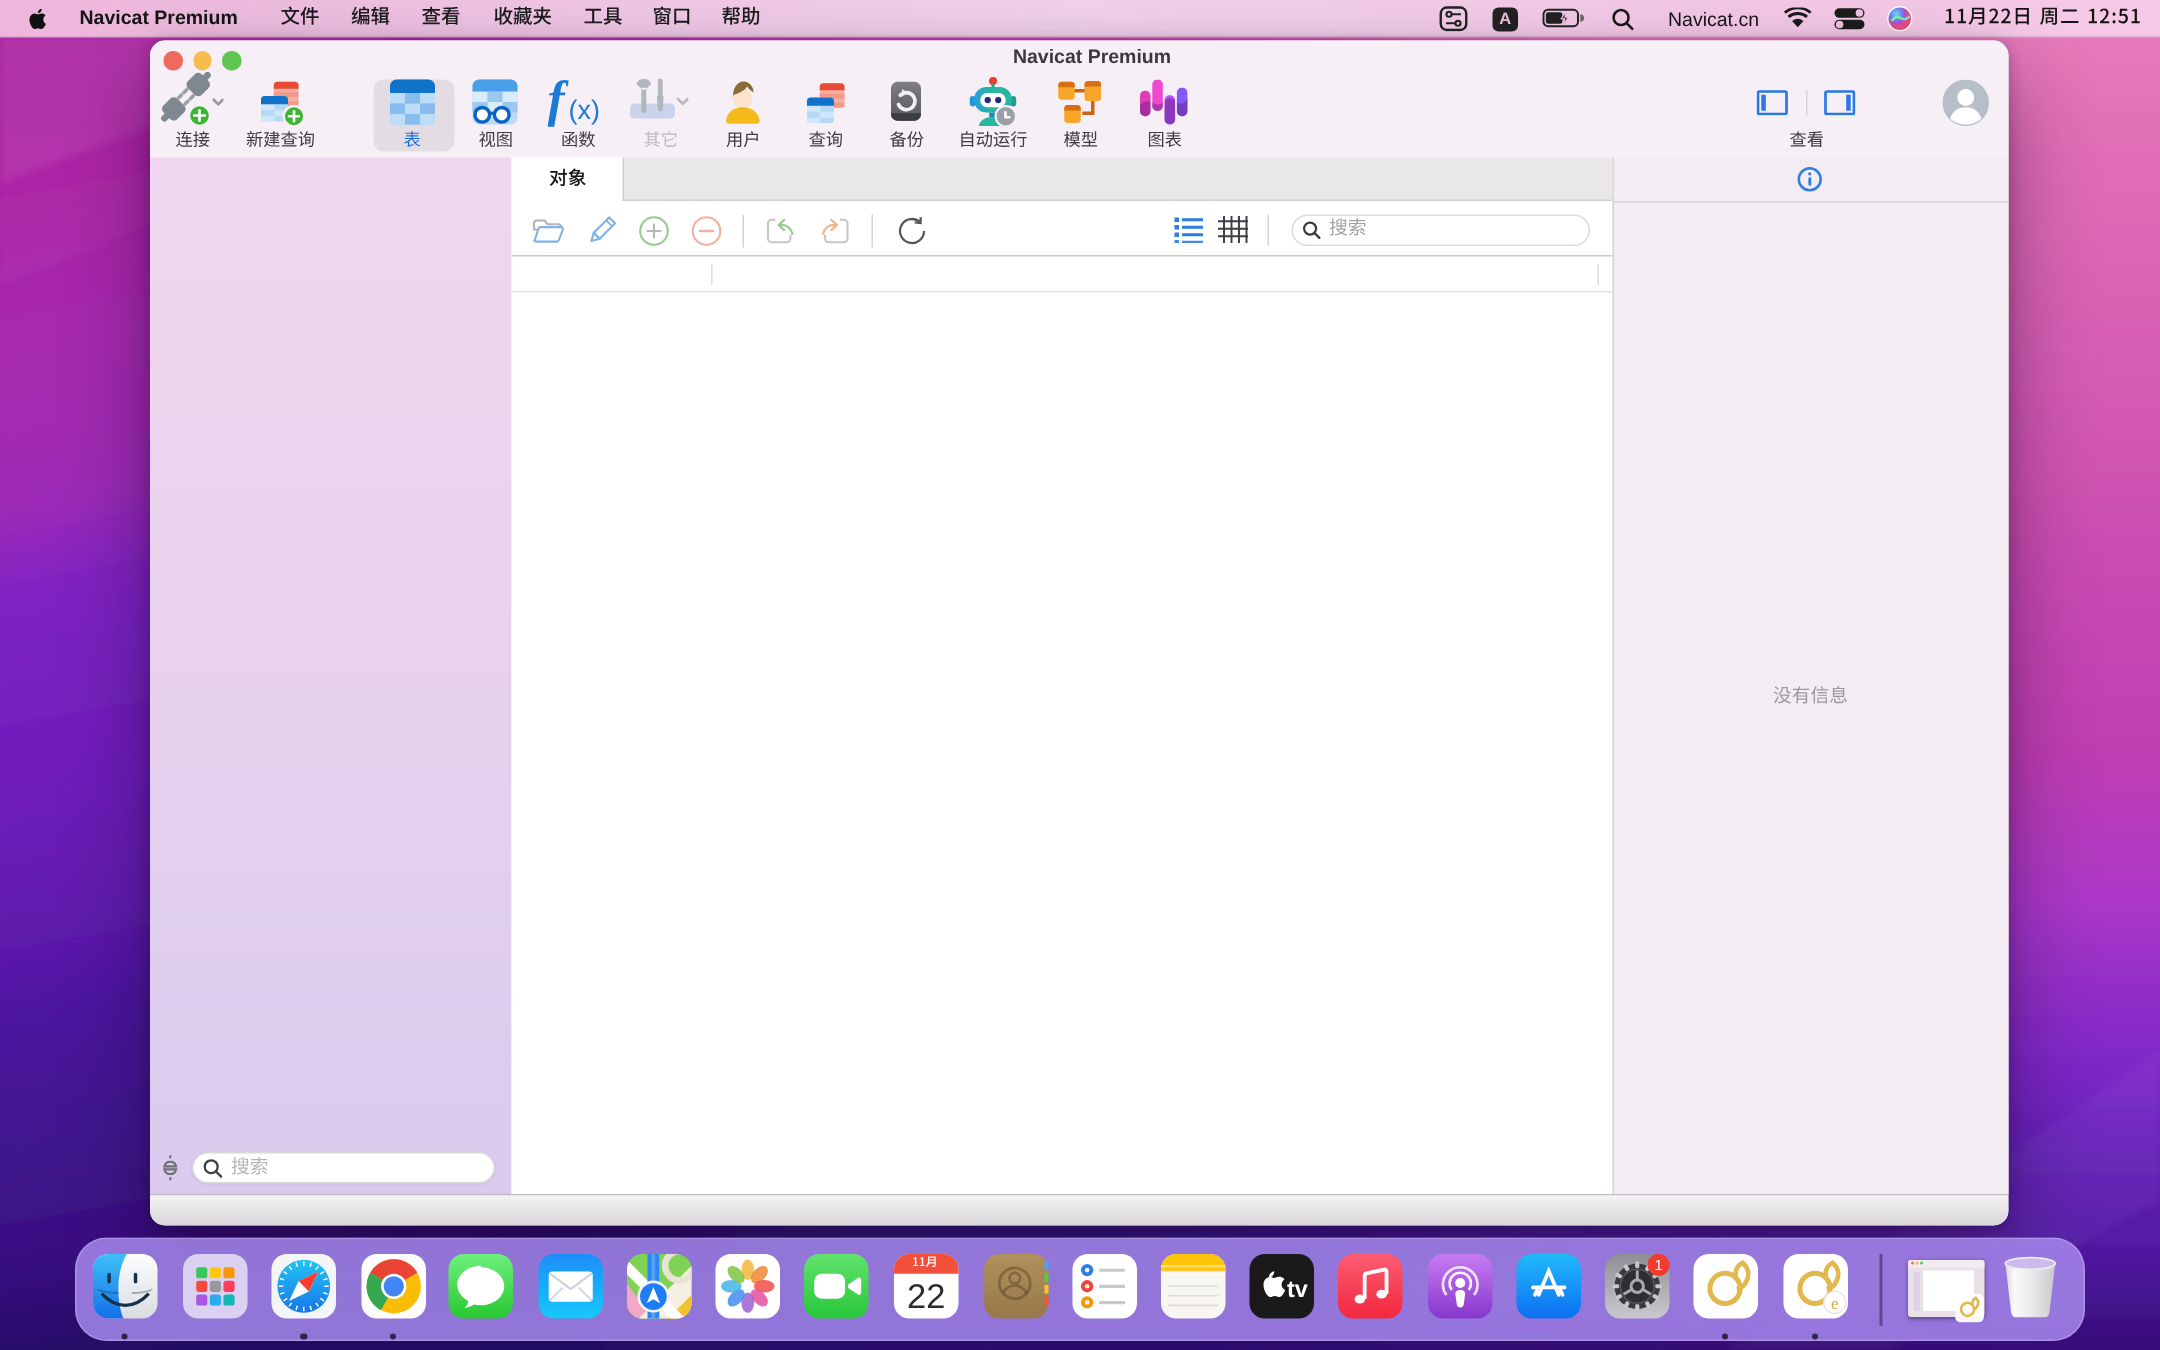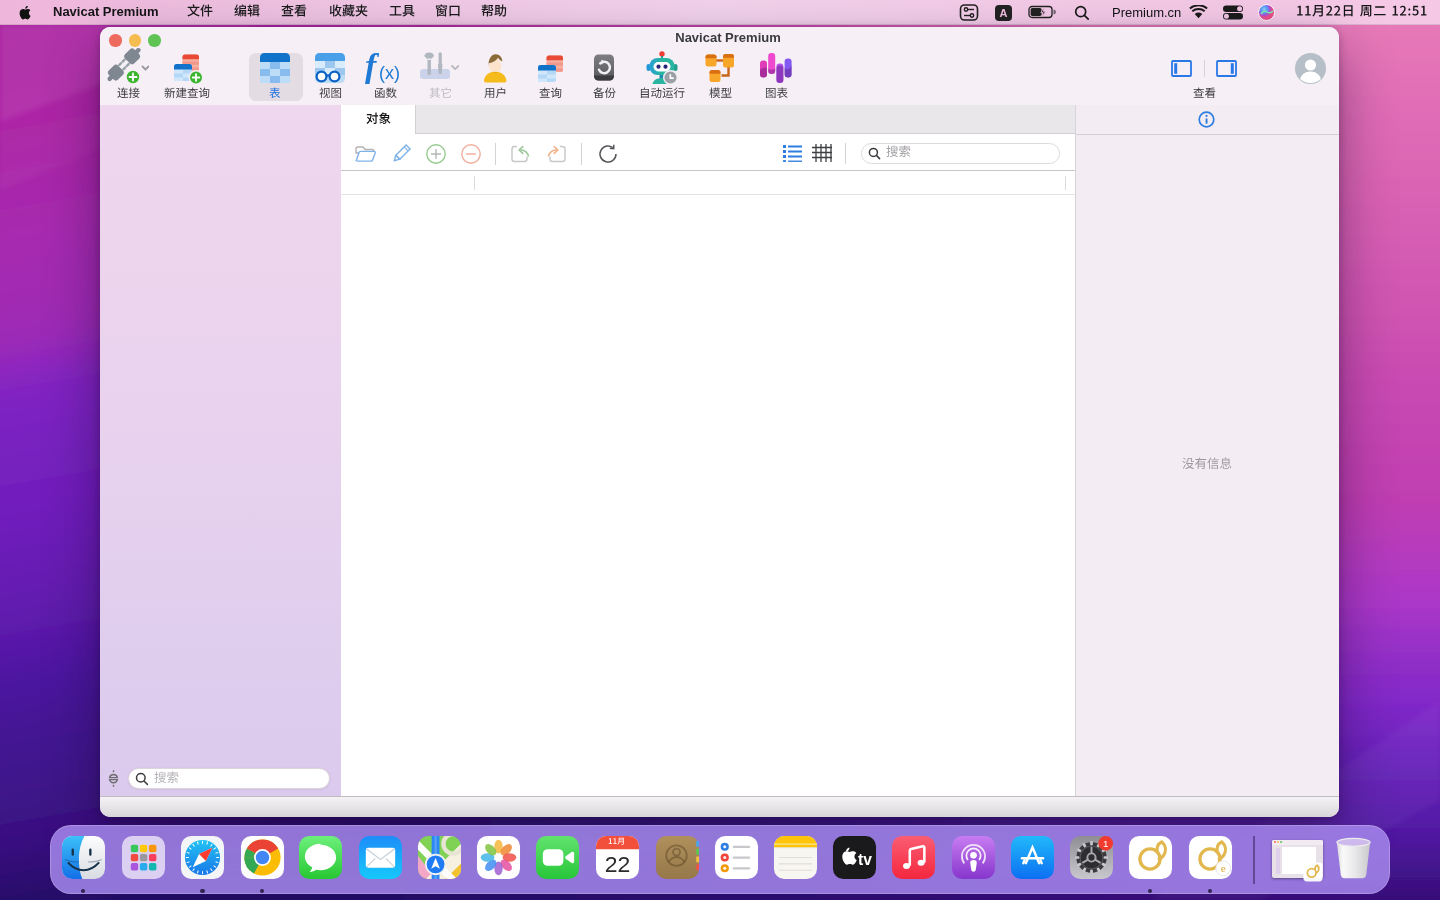--- a/index.html
+++ b/index.html
@@ -149,21 +149,21 @@
           <path transform="translate(4903.1,0)" d="M139 796V461C139 310 130 110 28 -29C49 -40 89 -72 105 -89C216 61 232 296 232 461V708H795V27C795 11 789 5 771 4C753 4 693 3 634 5C646 -18 660 -59 664 -83C752 -83 808 -82 842 -67C877 -52 890 -27 890 27V796ZM459 690V613H293V539H459V456H270V380H747V456H549V539H724V613H549V690ZM313 307V-15H399V40H702V307ZM399 234H614V113H399Z"></path>
           <path transform="translate(5949.2,0)" d="M140 703V600H862V703ZM56 116V8H946V116Z"></path>
           <path transform="translate(7341.5,0)" d="M85 0H506V95H363V737H276C233 710 184 692 115 680V607H247V95H85Z"></path>
           <path transform="translate(7957.7,0)" d="M44 0H520V99H335C299 99 253 95 215 91C371 240 485 387 485 529C485 662 398 750 263 750C166 750 101 709 38 640L103 576C143 622 191 657 248 657C331 657 372 603 372 523C372 402 261 259 44 67Z"></path>
           <path transform="translate(8573.8,0)" d="M149 380C193 380 227 413 227 460C227 508 193 542 149 542C106 542 72 508 72 460C72 413 106 380 149 380ZM149 -14C193 -14 227 21 227 68C227 115 193 149 149 149C106 149 72 115 72 68C72 21 106 -14 149 -14Z"></path>
           <path transform="translate(8918.0,0)" d="M268 -14C397 -14 516 79 516 242C516 403 415 476 292 476C253 476 223 467 191 451L208 639H481V737H108L86 387L143 350C185 378 213 391 260 391C344 391 400 335 400 239C400 140 337 82 255 82C177 82 124 118 82 160L27 85C79 34 152 -14 268 -14Z"></path>
           <path transform="translate(9534.2,0)" d="M85 0H506V95H363V737H276C233 710 184 692 115 680V607H247V95H85Z"></path>
         </g>
       </svg>
     </div>
-    <div class="abs" style="left:1112px;top:4.5px;font-size:13px;font-weight:500;color:#141416">Premium.cn</div>
+    <div class="abs" style="left:1112px;top:4.5px;font-size:13px;font-weight:500;color:#141416">Navicat.cn</div>
     <svg class="abs" style="left:958px;top:4px" width="22" height="17" viewBox="0 0 22 17">
 <rect x="2.5" y="1" width="17" height="15" rx="4" fill="none" stroke="#222" stroke-width="1.6"></rect>
 <circle cx="8" cy="5.5" r="1.7" fill="none" stroke="#222" stroke-width="1.4"></circle>
       <line x1="9.7" y1="5.5" x2="16" y2="5.5" stroke="#222" stroke-width="1.4"></line>
 <circle cx="14" cy="11.5" r="1.7" fill="none" stroke="#222" stroke-width="1.4"></circle>
       <line x1="6" y1="11.5" x2="12.3" y2="11.5" stroke="#222" stroke-width="1.4"></line>
 </svg>
     <div class="abs" style="left:995px;top:4.5px;width:17px;height:16px;border-radius:4px;background:#222;color:#f2c0e2;font-size:11px;font-weight:bold;text-align:center;line-height:16px">A</div>
     <svg class="abs" style="left:1028px;top:5px" width="30" height="14" viewBox="0 0 30 14">
 <rect x="1" y="1.5" width="23" height="11" rx="3" fill="none" stroke="#222" stroke-width="1.3"></rect>

